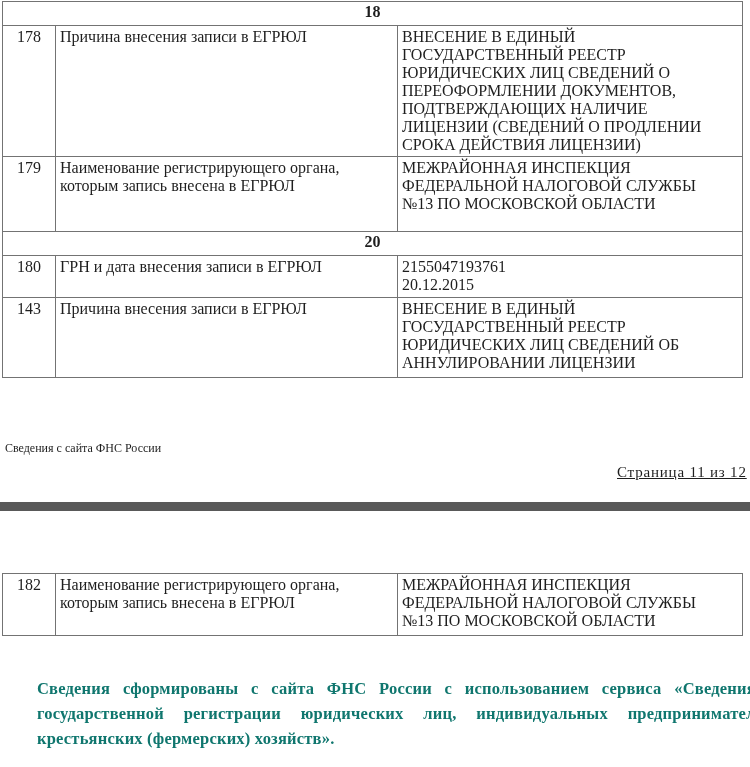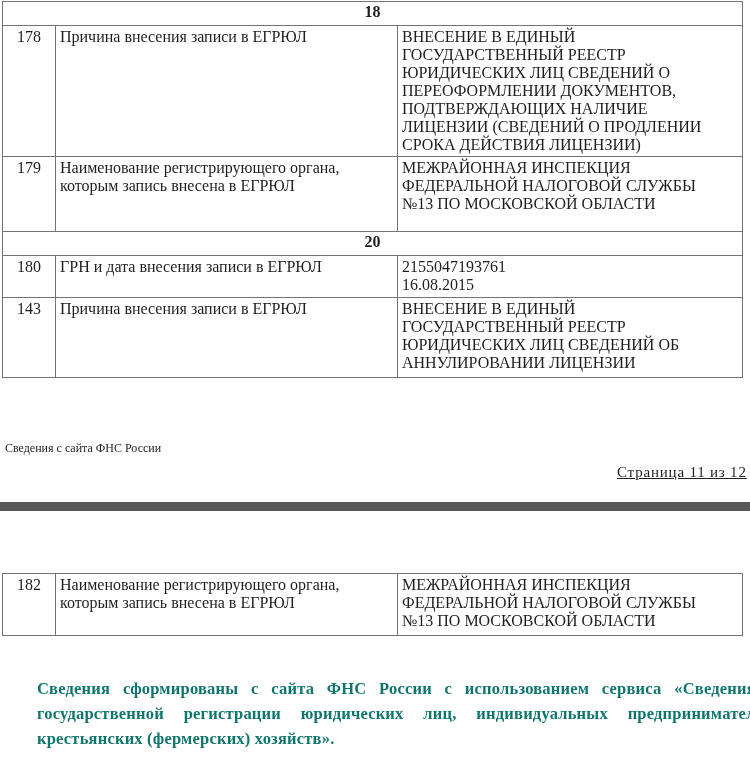--- a/index.html
+++ b/index.html
@@ -116,21 +116,21 @@
 ФЕДЕРАЛЬНОЙ НАЛОГОВОЙ СЛУЖБЫ
 №13 ПО МОСКОВСКОЙ ОБЛАСТИ</td>
   </tr>
   <tr class="section" style="height:24px">
     <td colspan="3">20</td>
   </tr>
   <tr style="height:42px">
     <td class="num">180</td>
     <td class="lbl">ГРН и дата внесения записи в ЕГРЮЛ</td>
     <td class="val">2155047193761
-16.08.2015</td>
+20.12.2015</td>
   </tr>
   <tr style="height:80px">
     <td class="num">143</td>
     <td class="lbl">Причина внесения записи в ЕГРЮЛ</td>
     <td class="val">ВНЕСЕНИЕ В ЕДИНЫЙ
 ГОСУДАРСТВЕННЫЙ РЕЕСТР
 ЮРИДИЧЕСКИХ ЛИЦ СВЕДЕНИЙ ОБ
 АННУЛИРОВАНИИ ЛИЦЕНЗИИ</td>
   </tr>
 </tbody>

